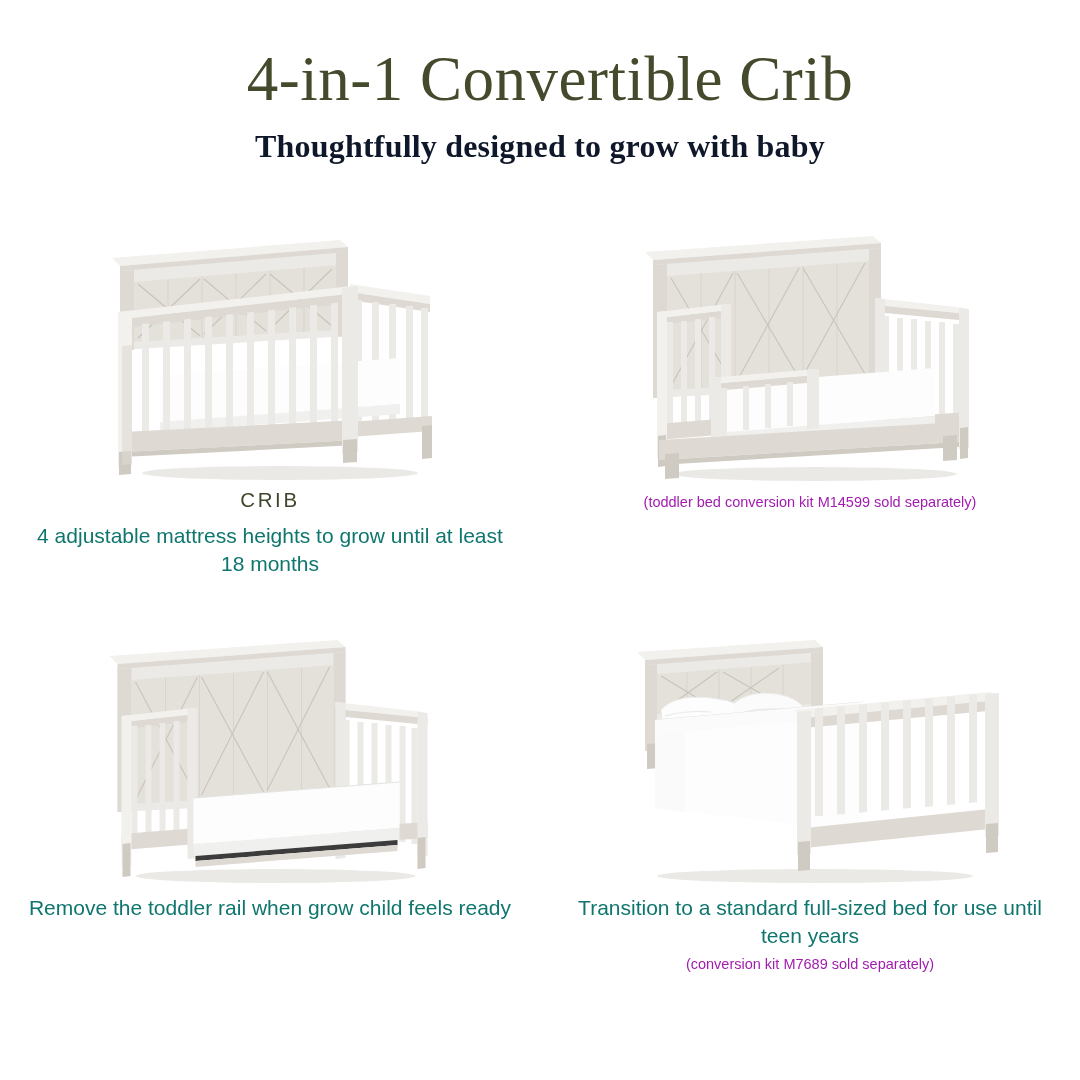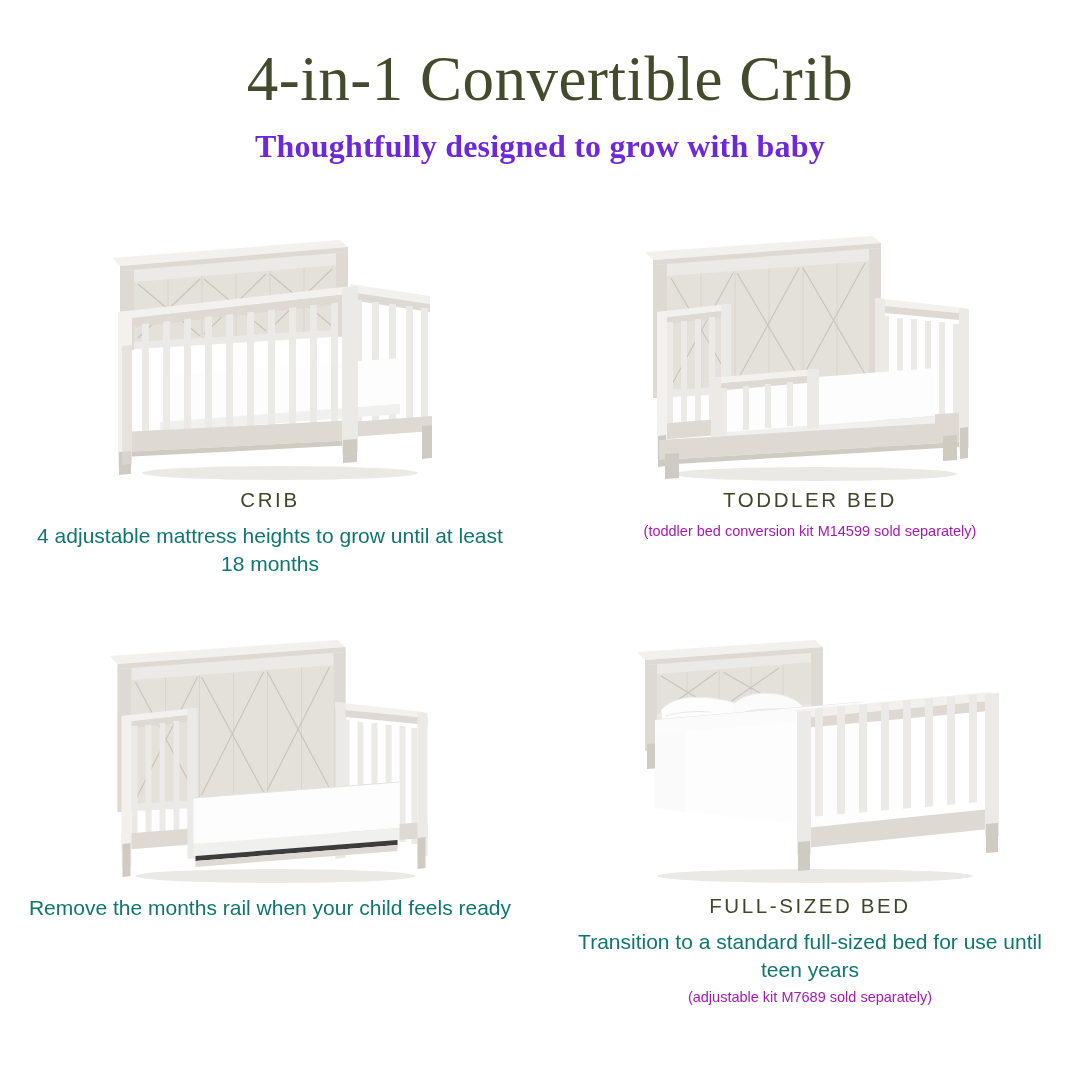--- a/index.html
+++ b/index.html
@@ -19,21 +19,21 @@
     line-height:1.0;
     color:#434b2c;
     letter-spacing:0.5px;
     font-weight:400;
     padding-left:20px;
   }
   #subtitle {
     font-family:"Liberation Serif", serif;
     font-size:32px;
     line-height:1.1;
-    color:#6d28d9;
+    color:#0f172a;
     margin-top:18px;
     font-weight:700;
     letter-spacing:0.2px;
   }
 
   
   #grid {
     position:absolute;
     top:226px; left:0;
     width:1054px; height:854px;
@@ -250,21 +250,20 @@
         <path d="M172 144 L184 143 L184 202 L172 203 Z" class="w-face"></path>
 
         <path d="M24 214 L324 196 L324 216 L24 234 Z" class="w-shade"></path>
         <path d="M24 234 L324 216 L324 221 L24 239 Z" class="w-dark"></path>
 
         <path d="M30 228 L44 227 L44 252 L30 253 Z" class="w-dark"></path>
         <path d="M308 210 L322 209 L322 234 L308 235 Z" class="w-dark"></path>
       </svg>
     </div>
     <div class="caption">
-      <div class="cap-title">TODDLER BED</div>
       <div class="cap-note">(toddler bed conversion kit M14599 sold separately)</div>
     </div>
   </div>
 
   <div class="cell">
     <div class="figure">
       <svg class="art" width="345" height="258" viewBox="0 0 345 258">
         <ellipse cx="178" cy="244" rx="140" ry="7" class="shadow"></ellipse>
 
         <path d="M12 24 L240 8 L248 15 L20 32 Z" class="w-light"></path>
@@ -322,21 +321,21 @@
         <path d="M96 166 L302 150 L302 196 L96 212 Z" class="mat"></path>
         <path d="M96 212 L302 196 L302 208 L96 224 Z" class="mat-sh"></path>
         <path d="M96 166 L302 150" class="mat-edge"></path>
 
         <path d="M98 224 L300 208 L300 213 L98 229 Z" class="deep"></path>
 
         <path d="M98 229 L300 213 L300 219 L98 235 Z" class="w-shade"></path>
       </svg>
     </div>
     <div class="caption">
-      <div class="cap-body">Remove the months rail when your child feels ready</div>
+      <div class="cap-body">Remove the toddler rail when grow child feels ready</div>
     </div>
   </div>
 
   <div class="cell">
     <div class="figure">
       <svg class="art" width="390" height="258" viewBox="0 0 390 258">
         <ellipse cx="200" cy="244" rx="158" ry="7" class="shadow"></ellipse>
 
         <path d="M22 20 L200 8 L208 15 L30 28 Z" class="w-light"></path>
         <path d="M30 28 L208 15 L208 22 L30 35 Z" class="w-shade"></path>
@@ -391,19 +390,18 @@
         <path d="M190 196 L384 176 L384 196 L190 216 Z" class="w-shade"></path>
 
         <path d="M182 80 L196 79 L196 222 L182 223 Z" class="w-face"></path>
         <path d="M370 62 L384 61 L384 204 L370 205 Z" class="w-face"></path>
 
         <path d="M183 210 L195 209 L195 238 L183 239 Z" class="w-dark"></path>
         <path d="M371 192 L383 191 L383 220 L371 221 Z" class="w-dark"></path>
       </svg>
     </div>
     <div class="caption">
-      <div class="cap-title">FULL-SIZED BED</div>
       <div class="cap-body">Transition to a standard full-sized bed for use until teen years</div>
-      <div class="cap-note">(adjustable kit M7689 sold separately)</div>
+      <div class="cap-note">(conversion kit M7689 sold separately)</div>
     </div>
   </div>
 
 </div>
 
 </body></html>

